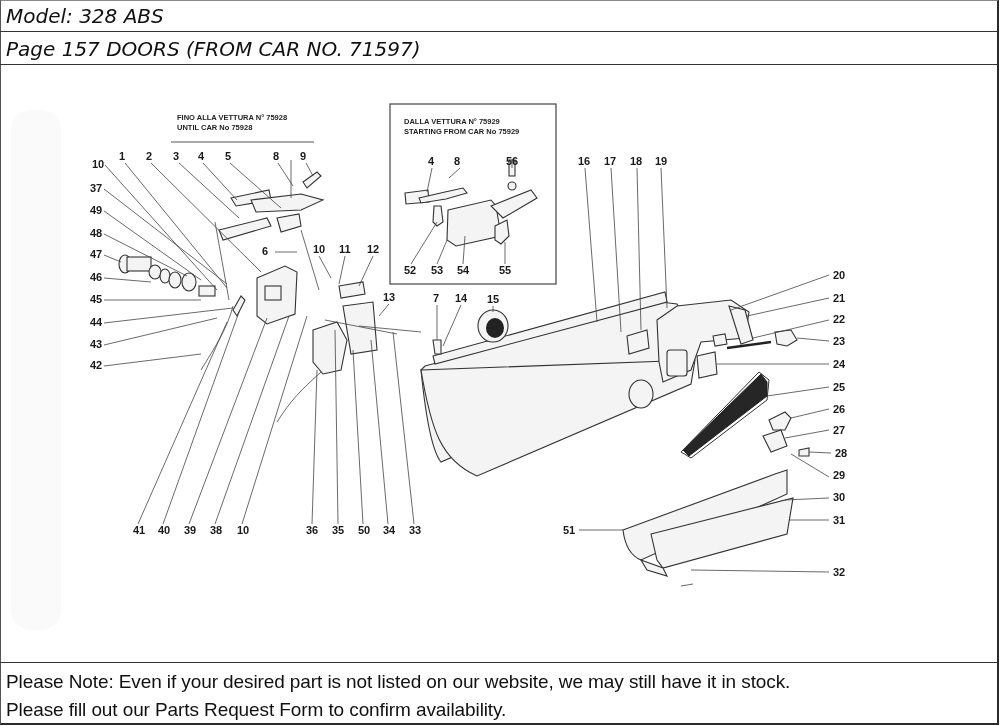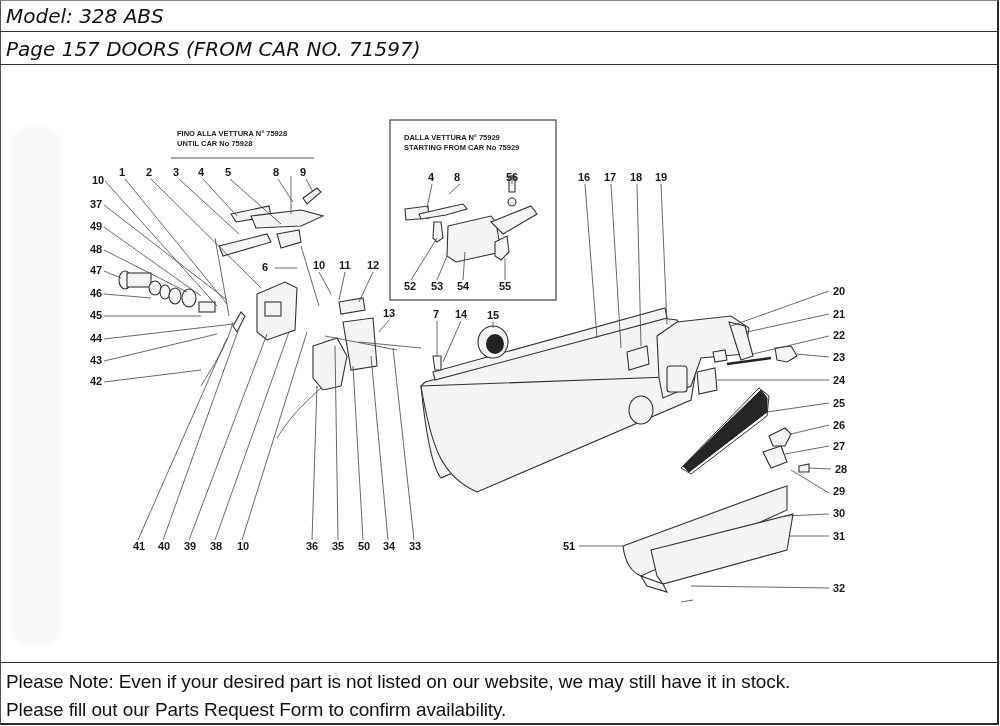--- a/index.html
+++ b/index.html
@@ -4,21 +4,21 @@
 <style>
   html, body { margin:0; padding:0; background:#ffffff; }
   body { width:1000px; height:726px; overflow:hidden; position:relative; font-family:"Liberation Sans", sans-serif; }
   .frame { position:absolute; left:0; top:0; width:996px; height:722px; border:2px solid #2a2a2a; border-left:1px solid #555; border-top:1px solid #888; }
   .row { position:absolute; left:0; width:997px; border-bottom:1.5px solid #333; box-sizing:border-box;font-style:italic; }
   .hdr-text { position:absolute; left:6px; font-family:"DejaVu Sans", sans-serif; font-size:20px; color:#111; white-space:nowrap; }
   #r1 { top:0; height:32px; }
   #r1 .hdr-text { top:4px; }
   #r2 { top:32px; height:33px; }
   #r2 .hdr-text { top:5px; }
-  #diagram { position:absolute; left:1px; top:66px; width:804px; height:596px; }
+  #diagram { position:absolute; left:1px; top:50px; width:804px; height:596px; }
   #footer { position:absolute; left:0; top:662px; width:997px; height:62px; border-top:1.5px solid #333; }
   .note { position:absolute; left:6px; font-family:"Liberation Sans", sans-serif; font-size:19px; color:#111; white-space:nowrap; letter-spacing:-0.1px; }
   #note1 { top:8px; }
   #note2 { top:36px; }
   svg text { font-family:"Liberation Sans", sans-serif; font-weight:bold; font-size:11px; fill:#1a1a1a; }
   svg .cap { font-size:7.5px; font-weight:bold; fill:#222; }
   .ln { stroke:#444; stroke-width:0.8; fill:none; }
   .part { stroke:#333; stroke-width:1.1; fill:#f4f4f4; }
   .dark { fill:#262626; stroke:#222; }
 </style>

